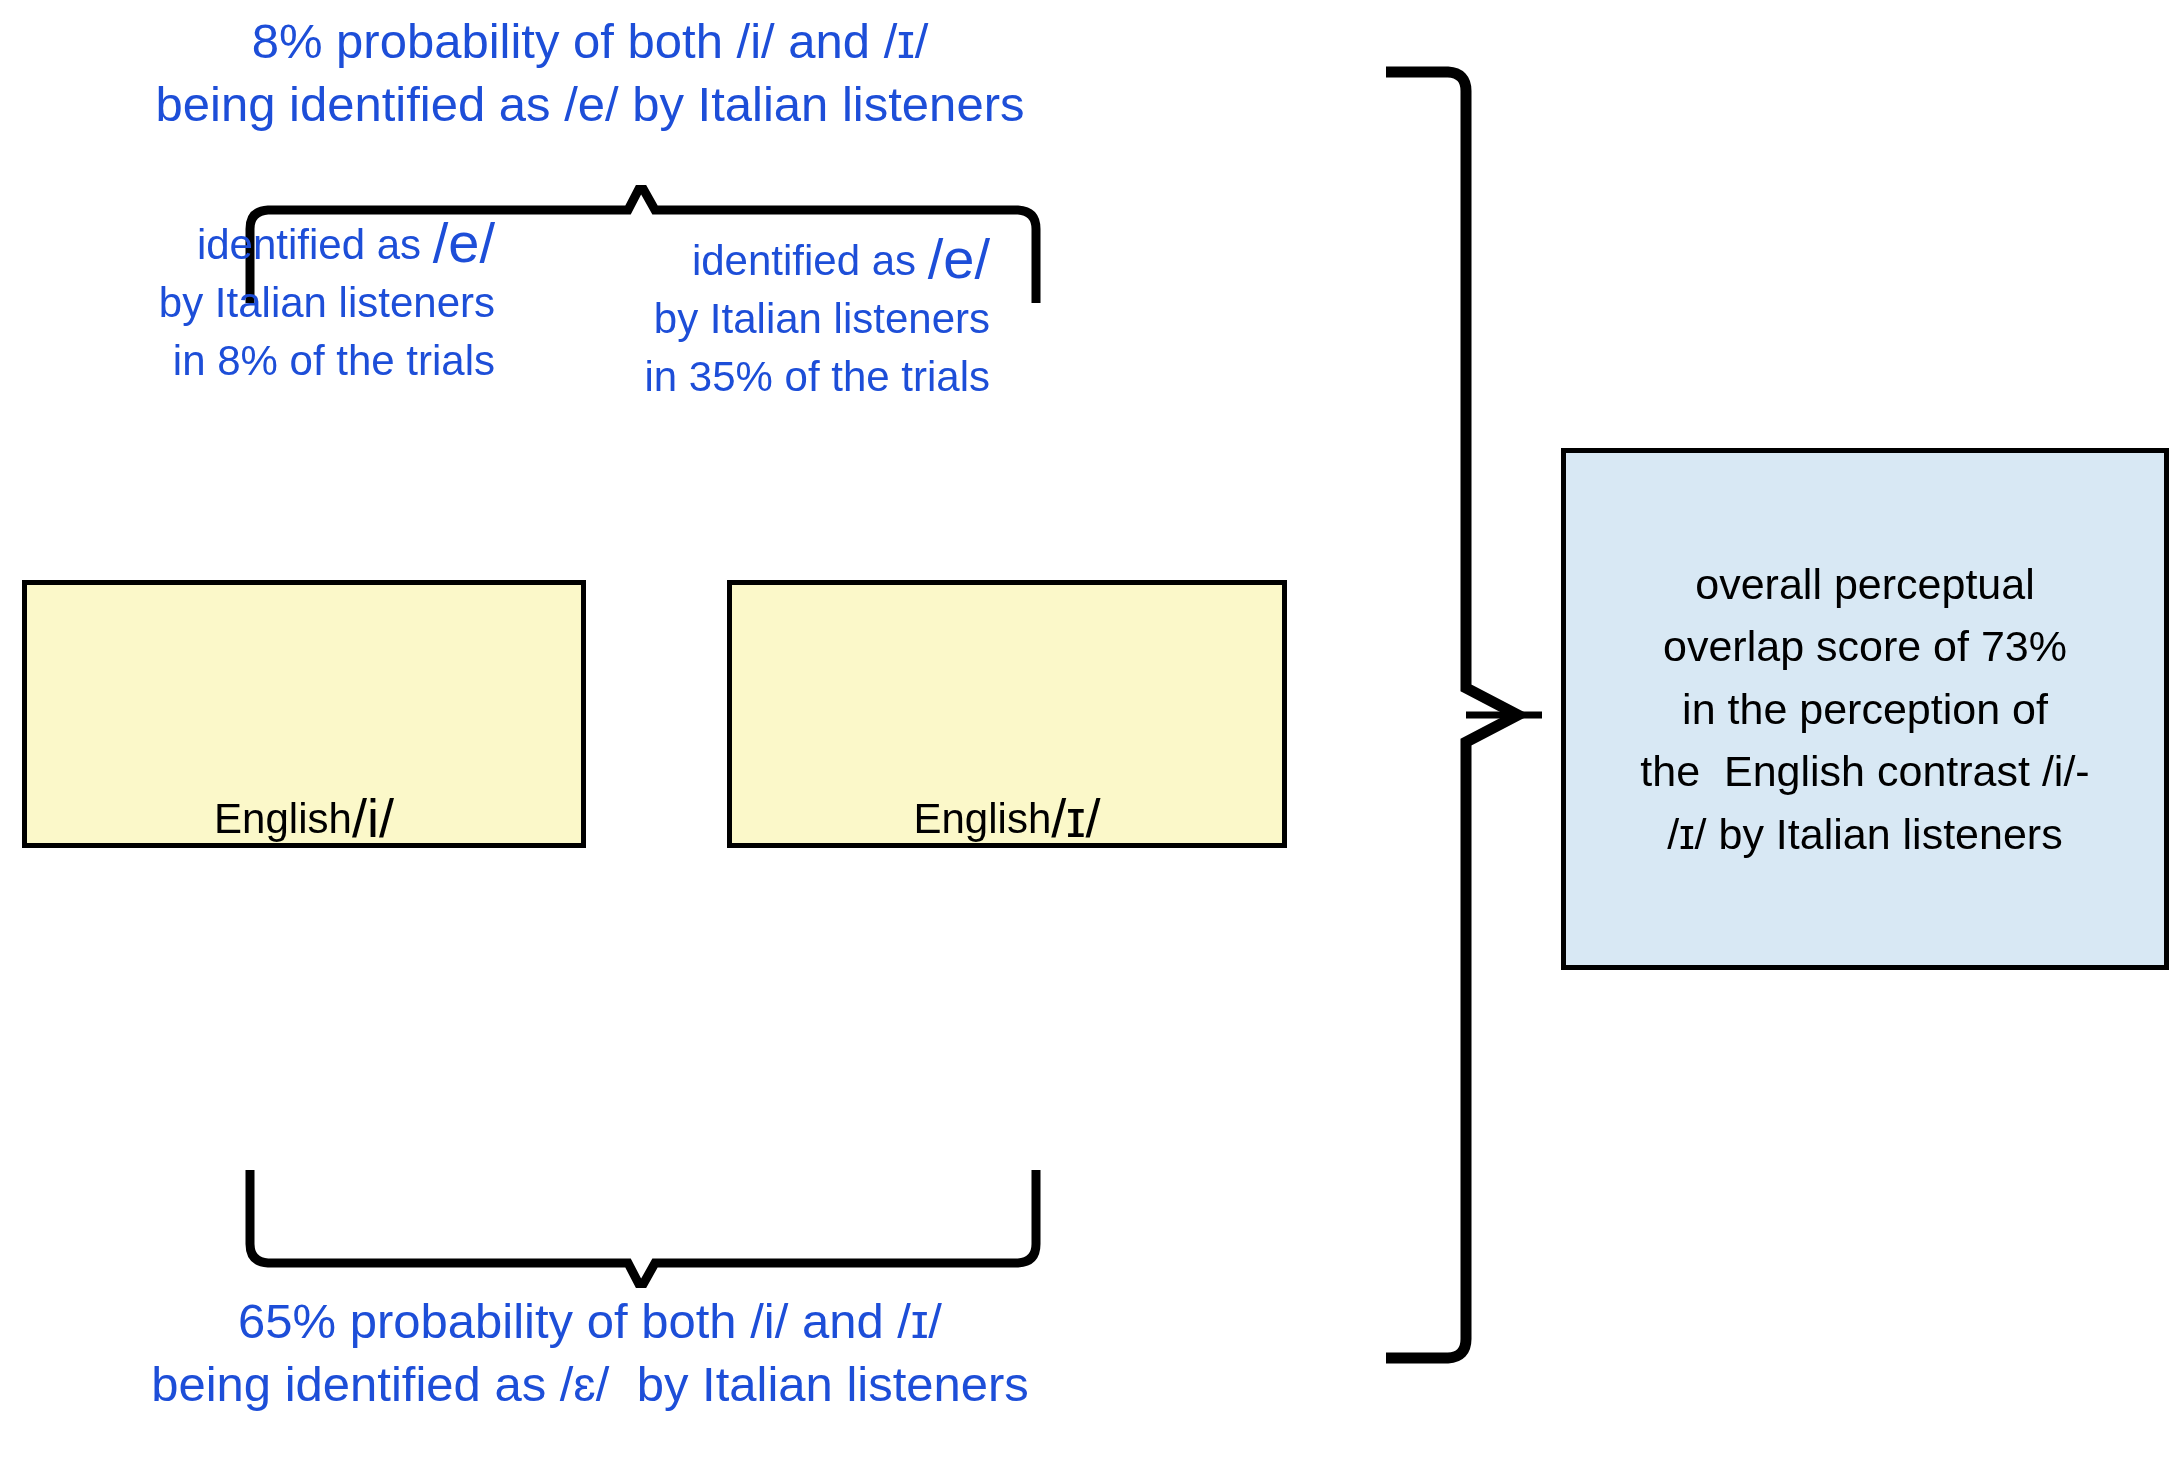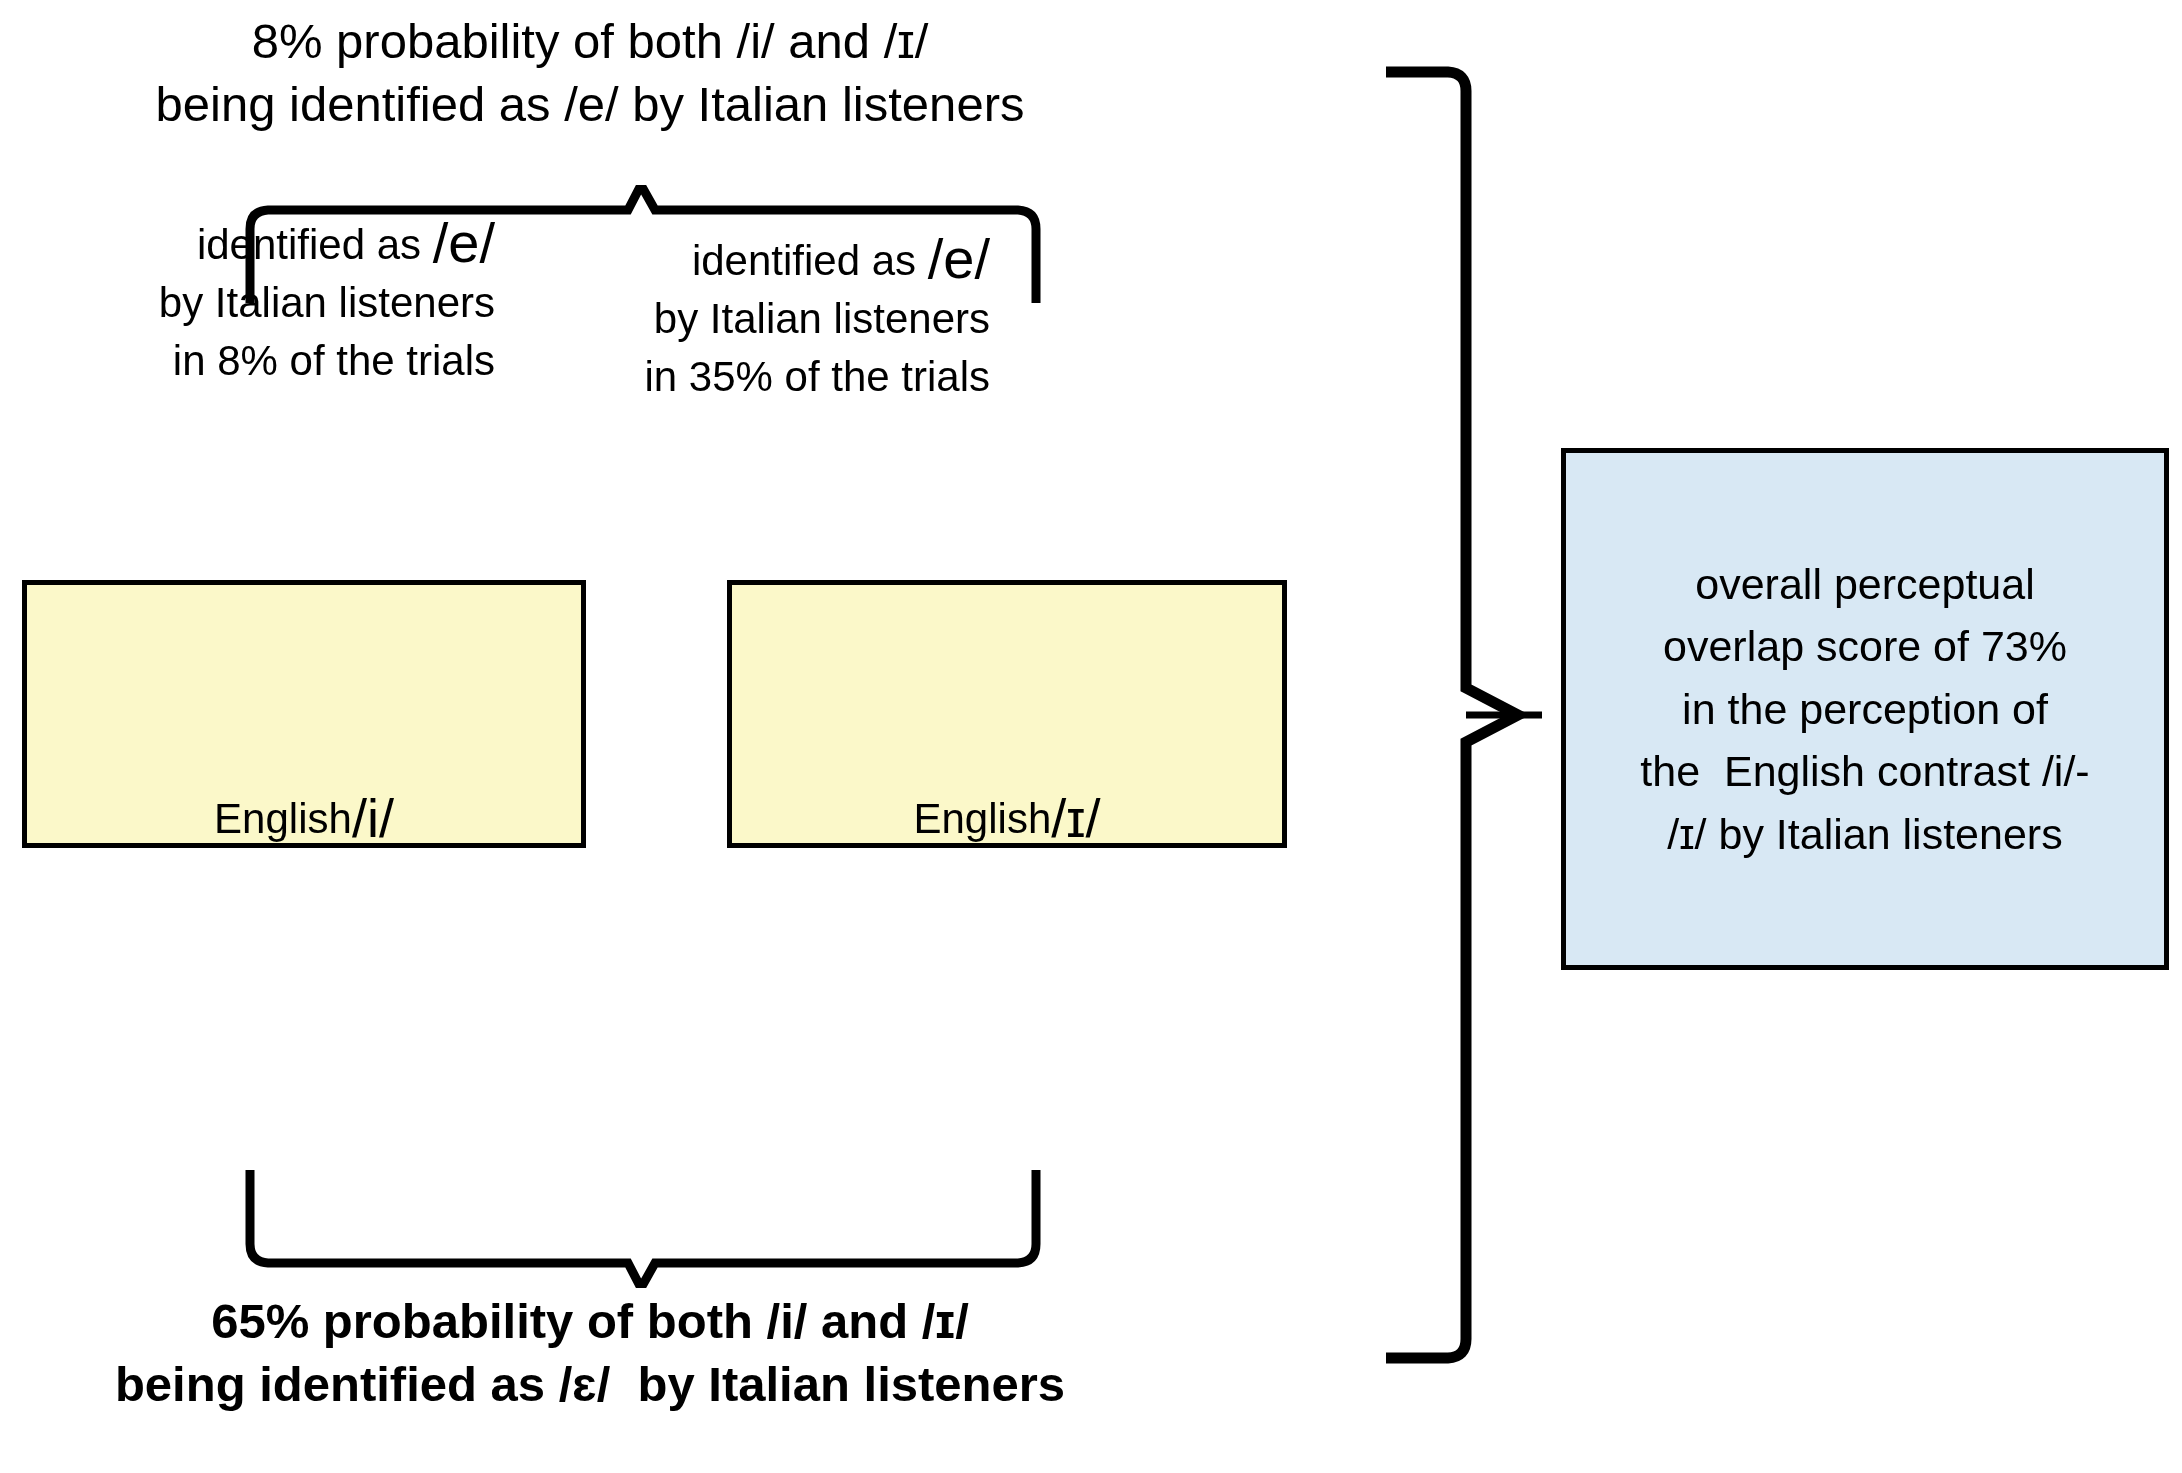--- a/index.html
+++ b/index.html
@@ -12,32 +12,32 @@
     position:relative;
     width:2182px;
     height:1473px;
     overflow:hidden;
     background:#ffffff;
   }
   .txt{
     position:absolute;
     text-align:center;
     line-height:1.30;
-    color:#000000;
+    color:#1d4ed8;
     white-space:pre;
   }
 
   
   .caption{
     font-size:49px;
     letter-spacing:0px;
     line-height:1.28;
   }
   #top-caption{ left:90px; top:10px; width:1000px; }
-  #bottom-caption{ left:90px; top:1290px; width:1000px;font-weight:bold; }
+  #bottom-caption{ left:90px; top:1290px; width:1000px; }
 
   
   .annot{
     font-size:42px;
     line-height:1.38;
     width:470px;
     text-align:right;
   }
   .annot .big{ font-size:56px; line-height:0.9; vertical-align:-3px;}
   #annot-tl{ left:25px;  top:216px; }

